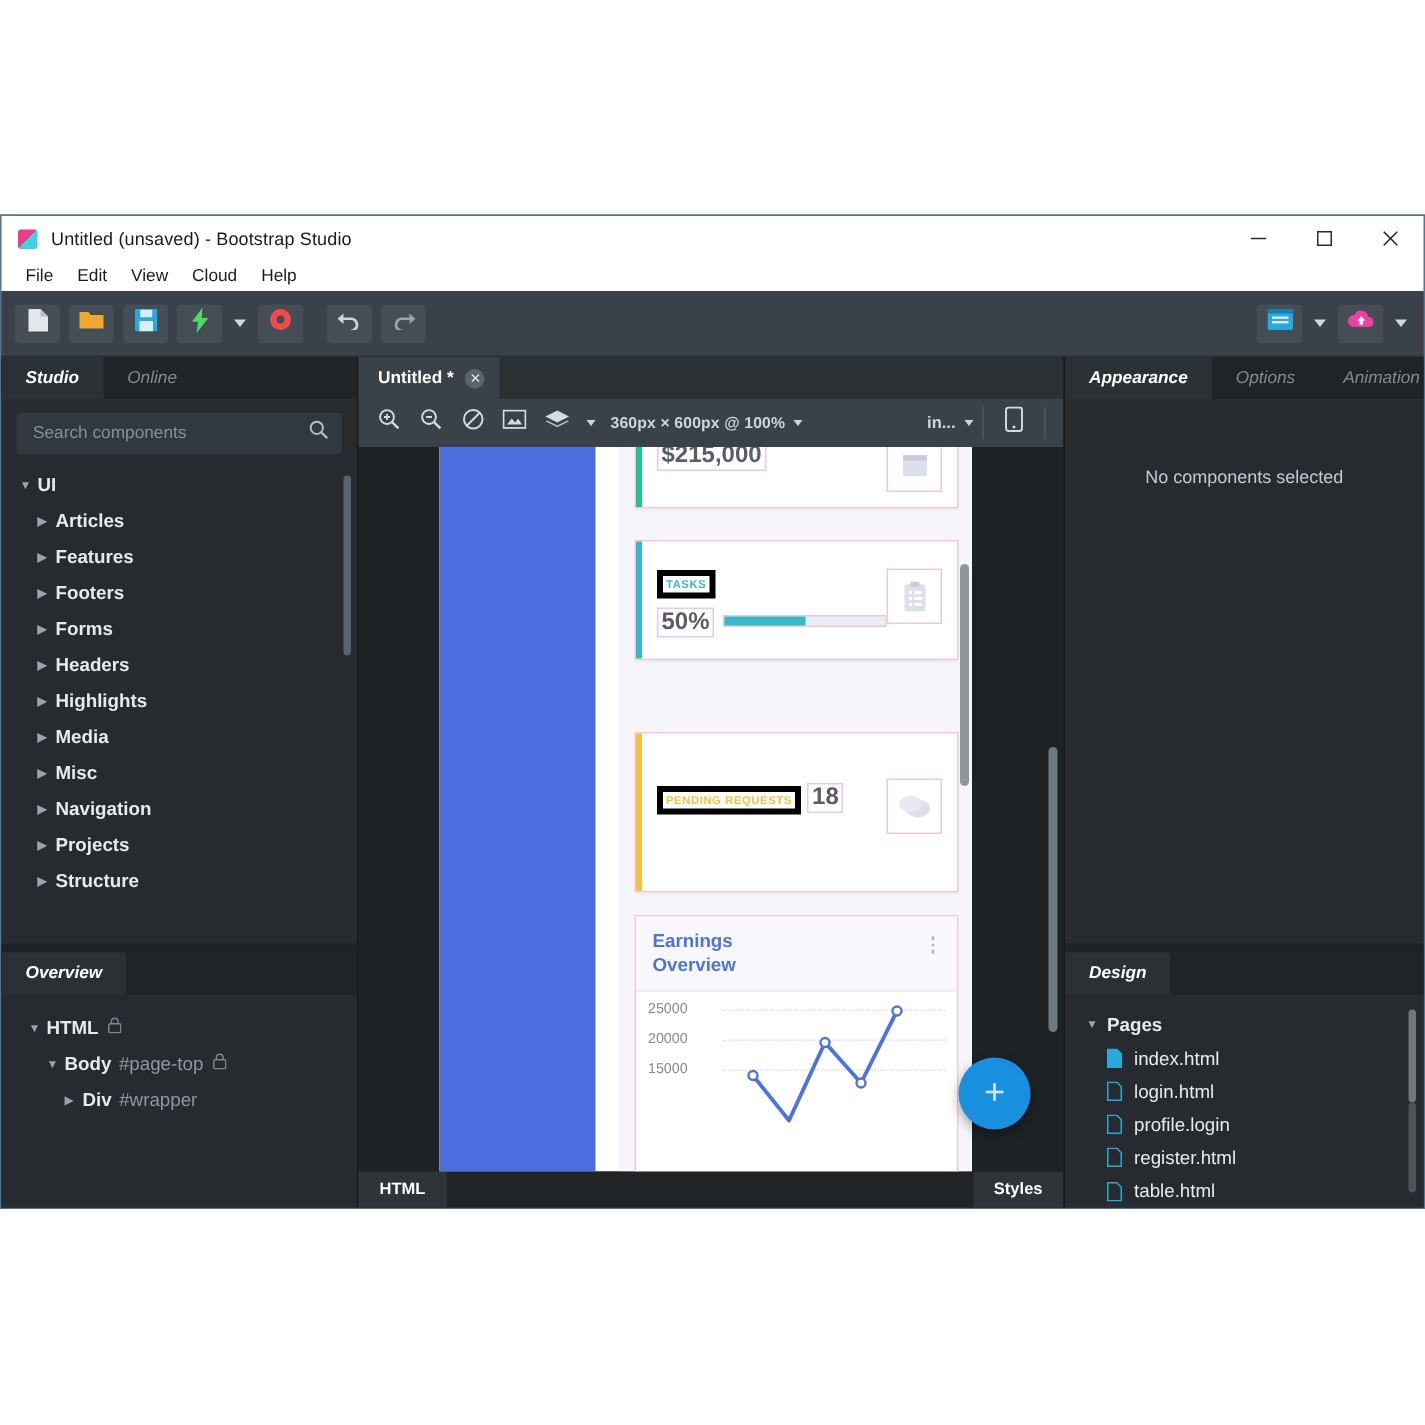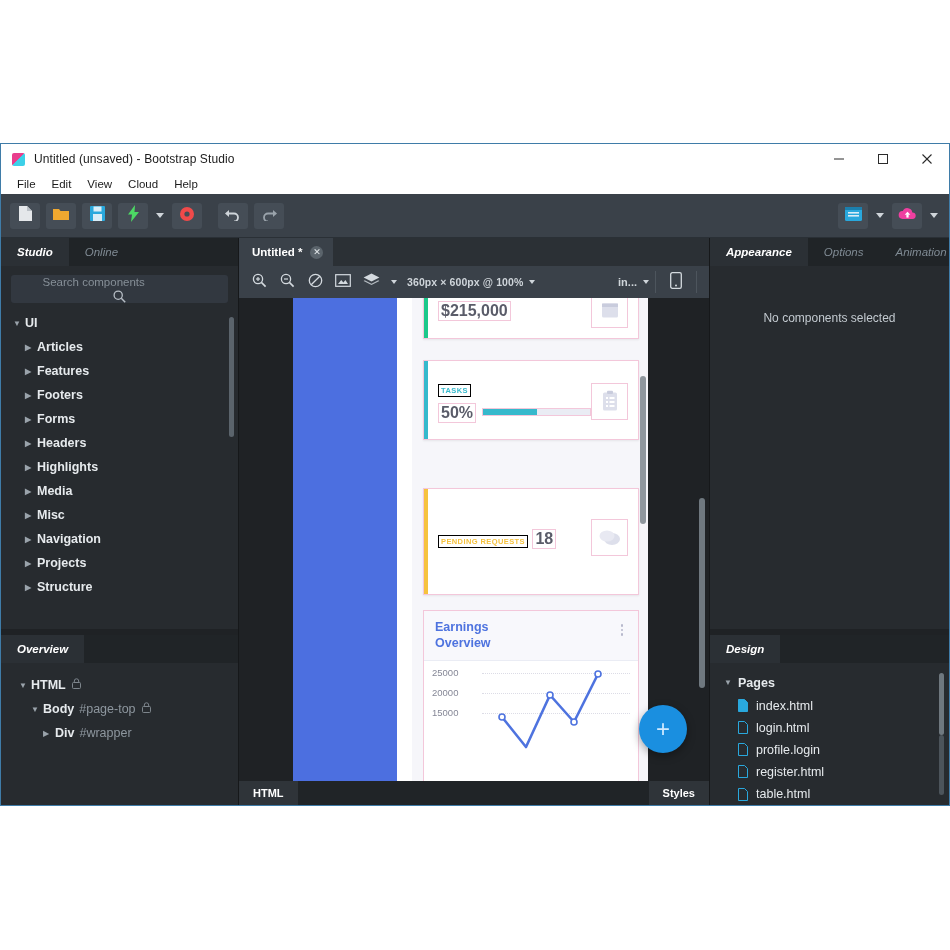--- a/index.html
+++ b/index.html
@@ -39,21 +39,21 @@
   .body-split{flex:1;display:flex;min-height:0;background:#1f2225;}
 
   
   .left-panel{width:237px;flex:none;display:flex;flex-direction:column;background:#272b2f;
     border-right:1px solid #16181a;}
   .tabstrip{height:28px;background:#202427;display:flex;align-items:center;flex:none;font-style:italic;}
   .tabstrip .tab{height:28px;padding:0 16px;font-size:11.5px;display:flex;align-items:center;color:#7f8a93;}
   .tabstrip .tab.active{background:#2b3035;color:#ffffff;font-weight:bold;}
   .search-wrap{padding:9px 10px 6px 10px;flex:none;}
   .search-box{height:28px;background:#323840;border-radius:3px;display:flex;align-items:center;
-    padding:0 9px;flex-direction:column;}
+    padding:0 9px;}
   .search-box input{flex:1;background:transparent;border:0;outline:none;color:#cfd5da;font-size:11.5px;
     font-family:"Liberation Sans",sans-serif;}
   .search-box input::placeholder{color:#868f97;}
   .comp-tree{flex:1;overflow:hidden;position:relative;padding-top:2px;}
   .tree-row{display:flex;align-items:center;height:24px;padding-left:12px;color:#e6eaed;font-size:12.5px;}
   .tree-row .arrow{width:12px;display:inline-block;color:#9aa3ab;font-size:8px;}
   .tree-row.l1{padding-left:12px;font-weight:bold;}
   .tree-row.l2{padding-left:24px;font-weight:bold;}
   .panel-scroll{position:absolute;right:4px;top:8px;width:5px;height:120px;background:#5b646c;border-radius:3px;}
 
@@ -84,23 +84,23 @@
   .vrule{width:1px;height:22px;background:#4d555d;margin:0 6px;}
 
   .canvas{flex:1;position:relative;background:#1f2225;overflow:hidden;}
   .viewport{position:absolute;left:54px;top:0;width:355px;height:100%;background:#ffffff;overflow:hidden;}
   .blue-block{position:absolute;left:0;top:0;width:104px;height:100%;background:#4c6fe0;}
   .phone{position:absolute;left:119px;top:0;width:236px;height:100%;background:#f6f6fa;}
 
   .ccard{position:absolute;left:11px;width:214px;background:#ffffff;border:1px solid #f3c7da;
     box-shadow:0 1px 2px rgba(0,0,0,.07);}
   .ccard .accent{position:absolute;left:0;top:0;bottom:0;width:4px;}
-  .ccard-inner{display:flex;align-items:center;padding:9px 10px 9px 14px;}
+  .ccard-inner{display:flex;padding:9px 10px 9px 14px;}
   .ccard-txt{flex:1;}
-  .ccard-label{font-size:7.5px;font-weight:bold;letter-spacing:.4px;border:1px solid #000000;
+  .ccard-label{font-size:7.5px;font-weight:bold;letter-spacing:.4px;border:4px solid #000000;
     display:inline-block;padding:1px 2px;}
   .ccard-value{font-size:16px;font-weight:bold;color:#5a5c69;border:1px solid #f3c7da;
     display:inline-block;padding:0 2px;margin-top:3px;}
   .ccard-icon{width:35px;height:35px;border:1px solid #f3c7da;display:flex;align-items:center;justify-content:center;}
 
   .progress-row{display:flex;align-items:center;margin-top:3px;}
   .pbar{flex:1;height:6px;background:#eaecf4;margin-left:6px;border:1px solid #f3c7da;position:relative;}
   .pbar>i{position:absolute;left:0;top:0;bottom:0;width:50%;background:#36b9cc;display:block;}
 
   .chart-card{position:absolute;left:11px;width:214px;background:#ffffff;border:1px solid #f3c7da;}

